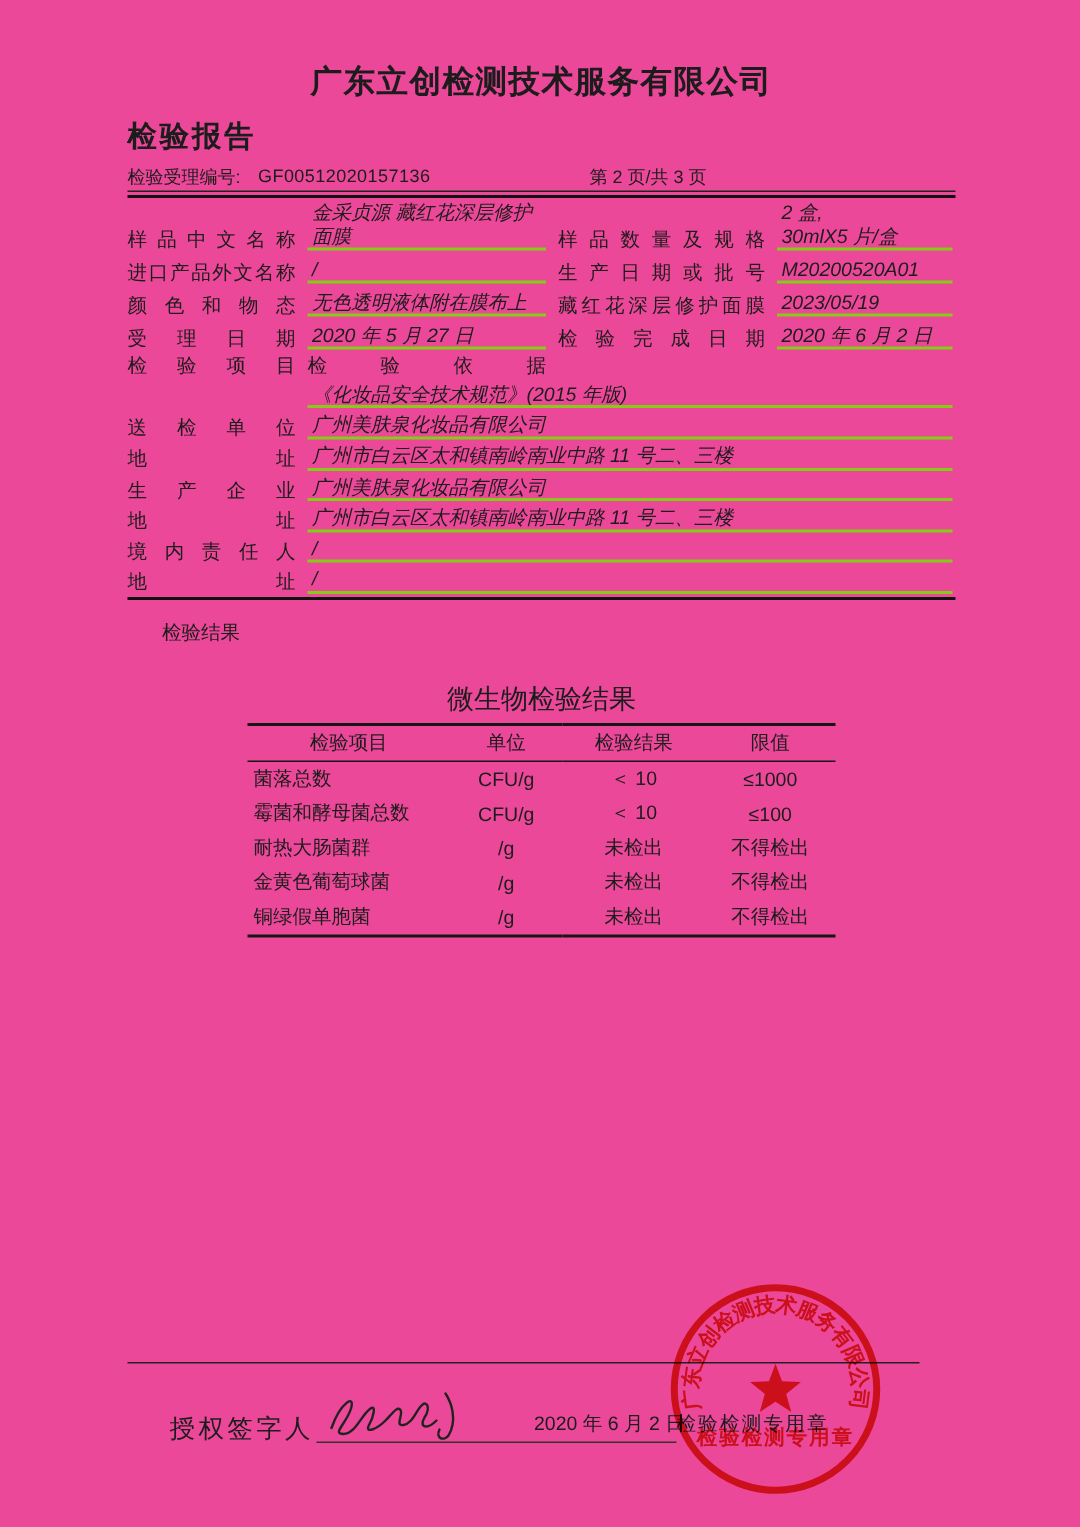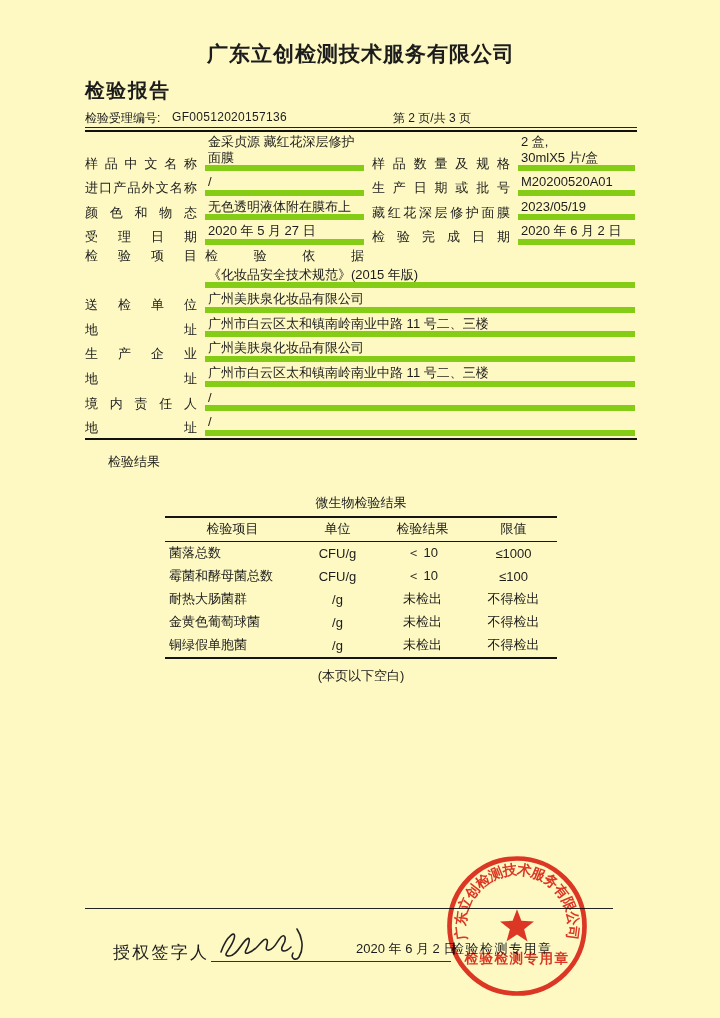--- a/index.html
+++ b/index.html
@@ -1,39 +1,39 @@
 <!DOCTYPE html>
 <html><head>
 <meta charset="utf-8">
 <style>
   html,body{margin:0;padding:0;background:#888;}
   .page{
     position:relative; width:720px; height:1018px; margin:0 auto;
-    background:#fef9c3; color:#1c1c1c; overflow:hidden;
+    background:#ec4899; color:#1c1c1c; overflow:hidden;
     font-family:"Liberation Sans","DejaVu Sans",sans-serif;
   }
   .content{position:absolute; left:85px; top:0; width:552px;}
   .company{margin-top:40px; text-align:center; font-size:21px; font-weight:bold; letter-spacing:1px;}
   .subtitle{margin-top:9px; font-size:19.5px; font-weight:bold; letter-spacing:2px;}
   .accept-row{position:relative; margin-top:6px; height:17px; font-size:12px; border-bottom:1px solid #222;}
   .accept-label{position:absolute; left:0; top:0;}
   .accept-no{position:absolute; left:87px; top:0; letter-spacing:.3px;}
   .page-info{position:absolute; left:308px; top:0;}
   .rule-thick{border-top:2px solid #111; margin-top:2px;}
   
   .form{display:grid; grid-template-columns:112px 159px 138px 117px; column-gap:8px;
         font-size:13px; border-bottom:2px solid #111; padding-bottom:1px;}
   .cell{display:flex; flex-direction:column; justify-content:flex-end; padding:2px 0 1px;}
   .r2{min-height:19px;} .r1{min-height:29px;} .rf{min-height:15px;}
   .jlabel{display:block; width:100%; text-align:justify; text-align-last:justify; word-break:keep-all; line-height:1.2;}
-  .uv{border-bottom:6px solid #84cc16; padding-left:3px; line-height:1.2;}
+  .uv{border-bottom:2px solid #84cc16; padding-left:3px; line-height:1.2;font-style:italic;}
   .span-rest{grid-column:2 / -1;}
   
   .section-label{margin-top:13px; margin-left:23px; font-size:13px;}
-  .table-title{margin-top:23px; margin-left:80px; width:392px; text-align:center; font-size:13px;}
+  .table-title{margin-top:23px; margin-left:80px; width:392px; text-align:center; font-size:18px;}
   .rtable{margin-left:80px; margin-top:4px; width:392px; border-collapse:collapse; font-size:13px;
           border-top:2px solid #151515; border-bottom:2px solid #151515;}
   .rtable th{font-weight:normal; height:23px; text-align:center; border-bottom:1.5px solid #151515; padding:0;}
   .rtable td{height:23px; text-align:center; padding:0;}
   .rtable td.c0{text-align:left; padding-left:4px;}
   .col-item{width:135px;} .col-unit{width:75px;} .col-res{width:95px;} .col-lim{width:87px;}
   .blank-note{margin-top:8px; width:552px; text-align:center; font-size:13px;}
   
   .bottom-line{position:absolute; left:85px; top:908px; width:528px; border-top:1.5px solid #222;}
   .signer-label{position:absolute; left:113px; top:941px; width:94px; font-size:17px;
@@ -200,21 +200,20 @@
         </tr>
         <tr>
           <td class="c0">铜绿假单胞菌</td>
           <td>/g</td>
           <td>未检出</td>
           <td>不得检出</td>
         </tr>
       </tbody>
     </table>
 
-    <div class="blank-note">(本页以下空白)</div>
   </div>
 
   <div class="bottom-line"></div>
   <div class="signer-label">授权签字人</div>
   <div class="sig-underline"></div>
   <svg class="signature" width="115" height="38" viewBox="0 0 115 38">
     <path d="M8,27 C14,10 24,4 21,14 C18,24 8,31 16,31 C24,31 28,18 34,14 C38,11 36,20 33,25 C30,31 38,28 44,22 C48,18 52,12 54,15 C56,18 50,26 56,25 C62,24 64,16 68,12 C72,8 74,14 70,20 C66,27 72,28 78,22 M84,4 C88,10 92,22 86,32 C83,36 77,34 80,28" fill="none" stroke="#222" stroke-width="1.6" stroke-linecap="round"></path>
   </svg>
   <div class="sign-date">2020 年 6 月 2 日</div>
   <div class="stamp-caption">检验检测专用章</div>

